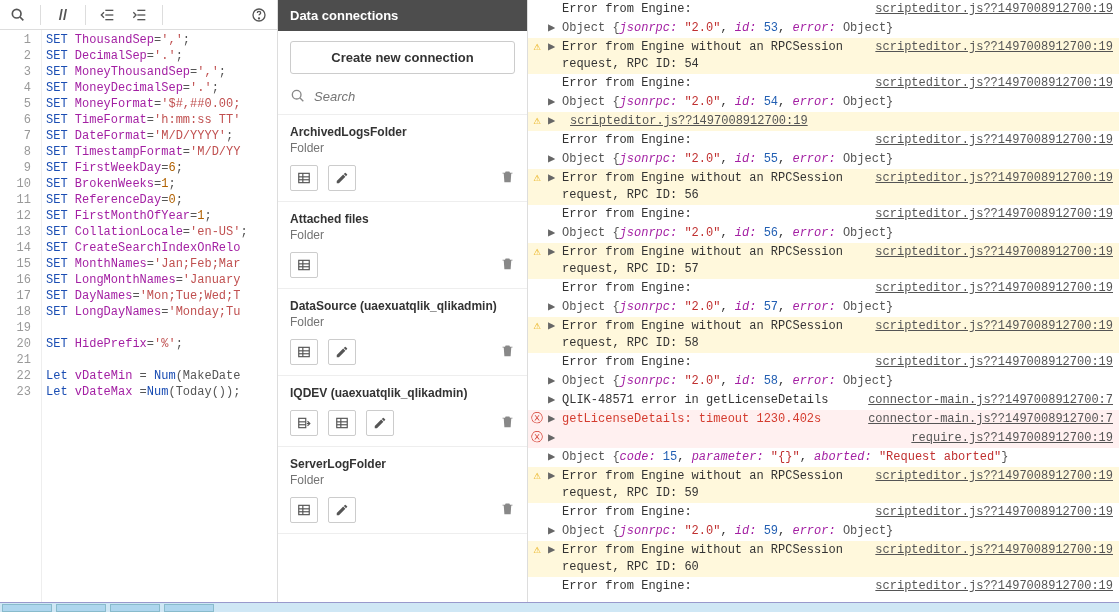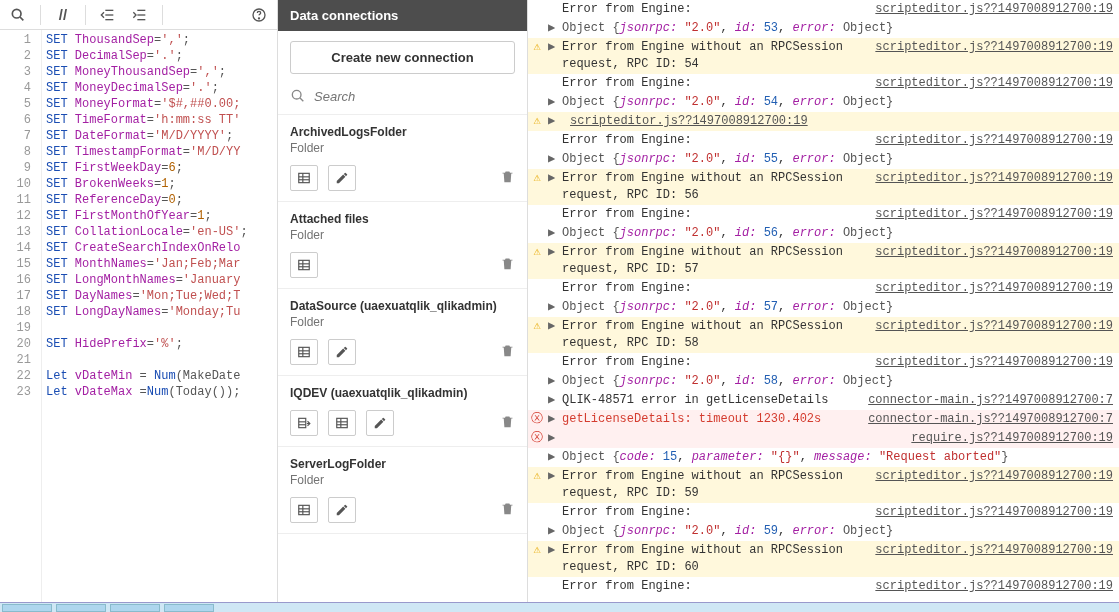--- a/index.html
+++ b/index.html
@@ -462,21 +462,21 @@
       </div>
       <div class="logline err">
         <span class="badge err"></span>
         <span class="arrow">▶</span>
         <span class="msg"></span>
         <span class="src">require.js??1497008912700:19</span>
       </div>
       <div class="logline">
         <span class="badge"></span>
         <span class="arrow">▶</span>
-        <span class="msg obj-txt"><span class="jital">Object {</span><span class="jkey">code:</span> <span class="jnum">15</span>, <span class="jkey">parameter:</span> <span class="jstr">"{}"</span>, <span class="jkey">message:</span> <span class="jstr">"Request aborted"</span><span class="jital">}</span></span>
+        <span class="msg obj-txt"><span class="jital">Object {</span><span class="jkey">code:</span> <span class="jnum">15</span>, <span class="jkey">parameter:</span> <span class="jstr">"{}"</span>, <span class="jkey">aborted:</span> <span class="jstr">"Request aborted"</span><span class="jital">}</span></span>
       </div>
       <div class="logline warn">
         <span class="badge warn"></span>
         <span class="arrow">▶</span>
         <span class="msg">Error from Engine without an RPCSession request, RPC ID: <span class="jnum">59</span></span>
         <span class="src">scripteditor.js??1497008912700:19</span>
       </div>
       <div class="logline">
         <span class="badge"></span>
         <span class="arrow"></span>

